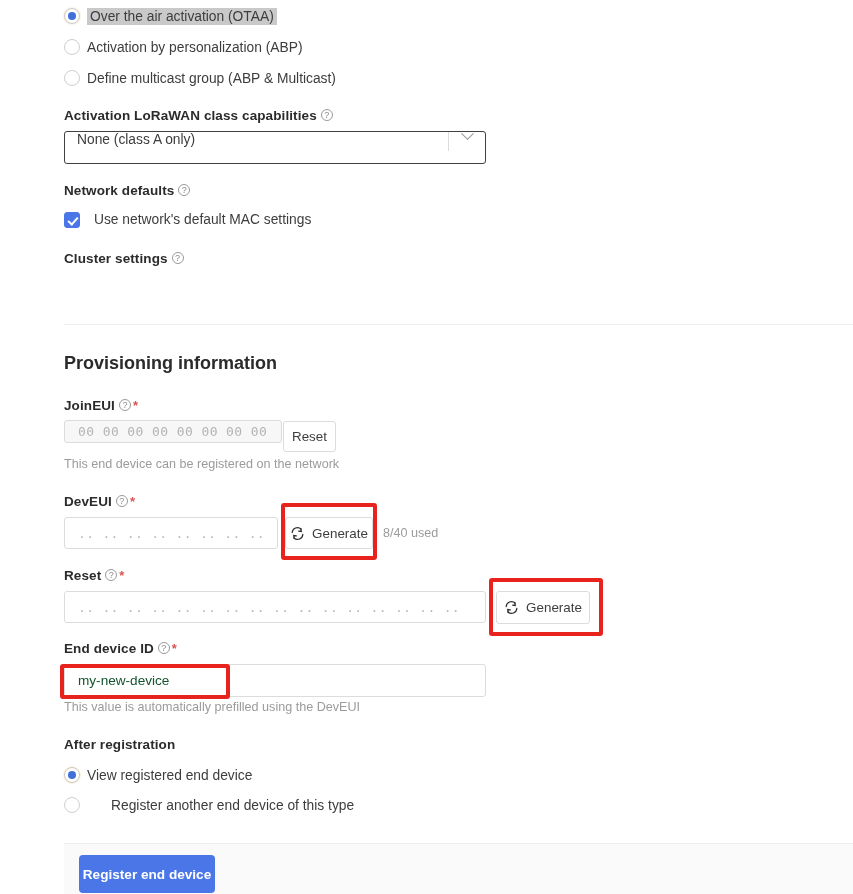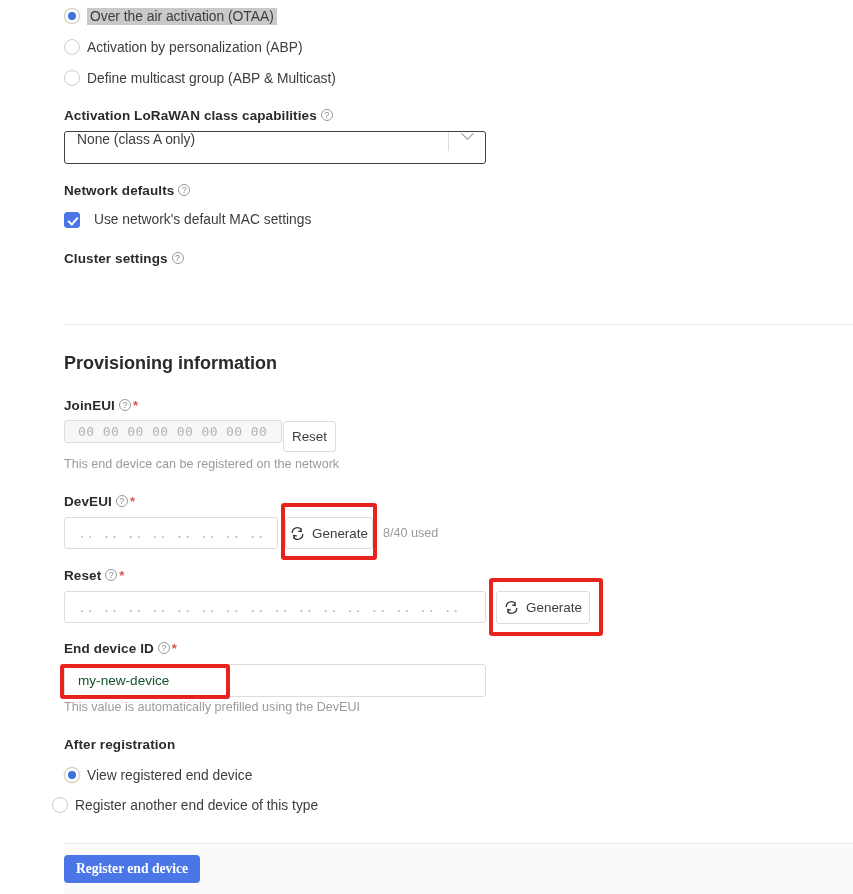--- a/index.html
+++ b/index.html
@@ -364,28 +364,28 @@
 
   <div class="abs hint" style="left:64px; top:700px;">This value is automatically prefilled using the DevEUI</div>
 
   <div class="abs lbl" style="left:64px; top:737px;">After registration</div>
 
   <div class="radio-row" style="left:64px; top:767px;">
     <span class="radio checked"></span>
     <span class="radio-label opt-text">View registered end device</span>
   </div>
 
-  <div class="radio-row" style="left:52px; top:797px;">
+  <div class="radio-row" style="left:64px; top:797px;gap:24px;">
     <span class="radio"></span>
     <span class="radio-label opt-text">Register another end device of this type</span>
   </div>
 
   <div class="footer-bar" style="left:64px; top:843px; width:789px; height:51px;"></div>
 
-  <div class="btn-primary" style="left:64px; top:855px; width:136px; height:28px;font-family:Liberation Serif, serif;">
+  <div class="btn-primary" style="left:79px; top:855px; width:136px; height:38px;">
     <span>Register end device</span>
   </div>
 
   <div class="redbox" style="left:281px; top:503px; width:96px; height:57px;"></div>
   <div class="redbox" style="left:489px; top:578px; width:114px; height:58px;"></div>
   <div class="redbox" style="left:60px; top:664px; width:170px; height:35px;"></div>
 
 </div>
 
 </body></html>

